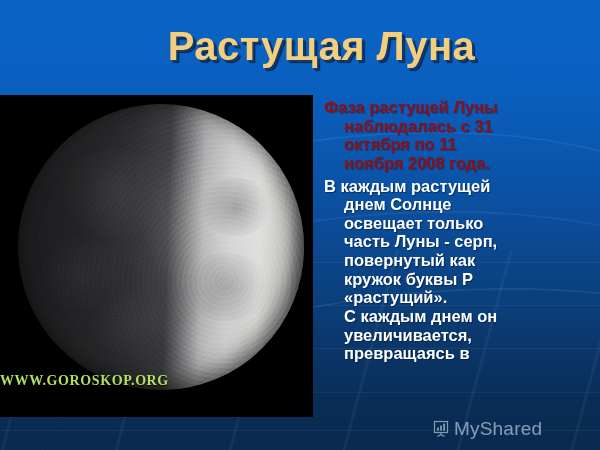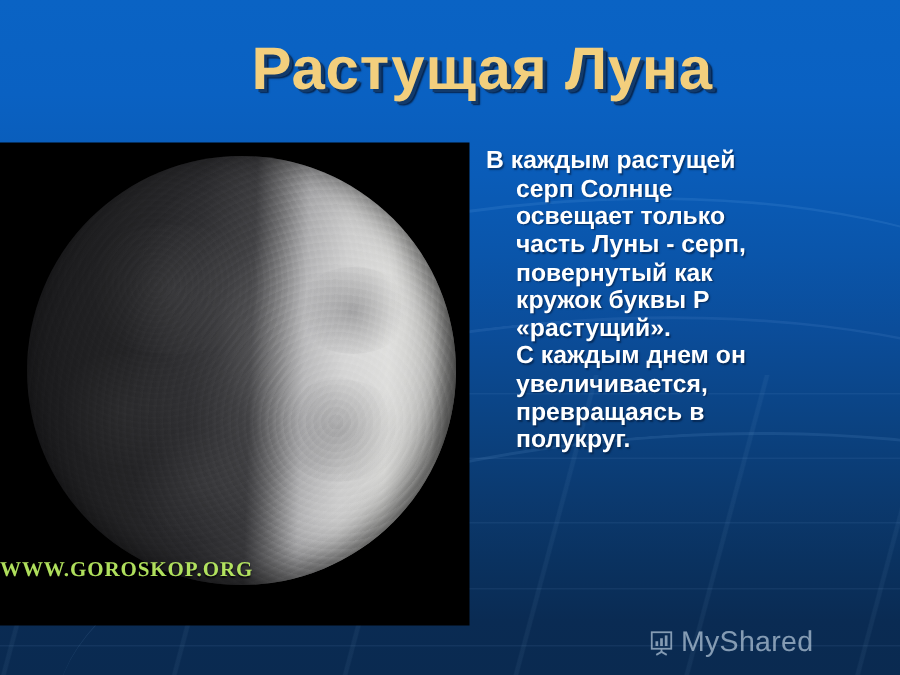--- a/index.html
+++ b/index.html
@@ -244,33 +244,38 @@
       <div class="mare m4"></div>
       <div class="mare m5"></div>
       <div class="mare m6"></div>
       <div class="grain"></div>
     </div>
     <div id="moon-credit">WWW.GOROSKOP.ORG</div>
   </div>
 
   <div id="text-column">
 
+    <p class="para red">
+      <span class="ln">Фаза растущей Луны</span>
+      <span class="ln ind">наблюдалась с 31</span>
+      <span class="ln ind">октября по 11</span>
+      <span class="ln ind">ноября 2008 года.</span>
+    </p>
 
     <p class="para white">
       <span class="ln">В каждым растущей</span>
-      <span class="ln ind">серп Солнце</span>
+      <span class="ln ind">днем Солнце</span>
       <span class="ln ind">освещает только</span>
       <span class="ln ind">часть Луны  - серп,</span>
       <span class="ln ind">повернутый как</span>
       <span class="ln ind">кружок буквы Р</span>
       <span class="ln ind">«растущий».</span>
       <span class="ln ind">С каждым днем он</span>
       <span class="ln ind">увеличивается,</span>
       <span class="ln ind">превращаясь в</span>
-      <span class="ln ind">полукруг.</span>
     </p>
   </div>
 
   <div id="watermark">
     <span>
       <svg width="18" height="18" viewBox="0 0 18 18">
         <rect x="2.5" y="1.5" width="13" height="11" fill="none" stroke="#cfe0ef" stroke-width="1.2"></rect>
         <rect x="5" y="7.5" width="1.8" height="3.2" fill="#cfe0ef"></rect>
         <rect x="8.1" y="5.5" width="1.8" height="5.2" fill="#cfe0ef"></rect>
         <rect x="11.2" y="3.6" width="1.8" height="7.1" fill="#cfe0ef"></rect>

